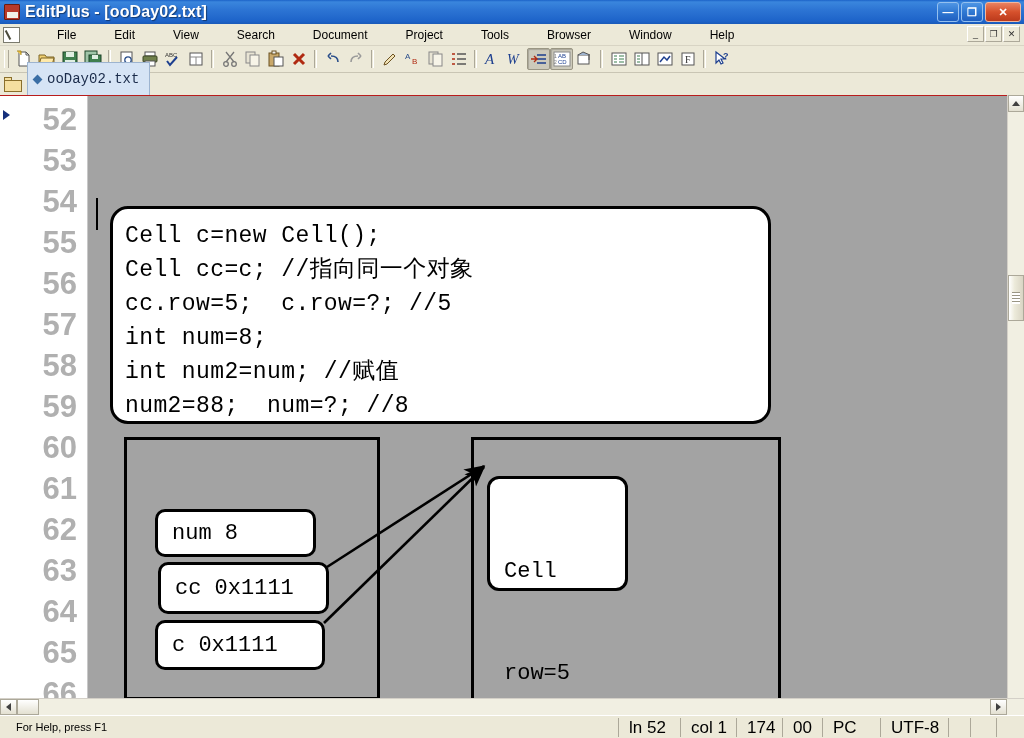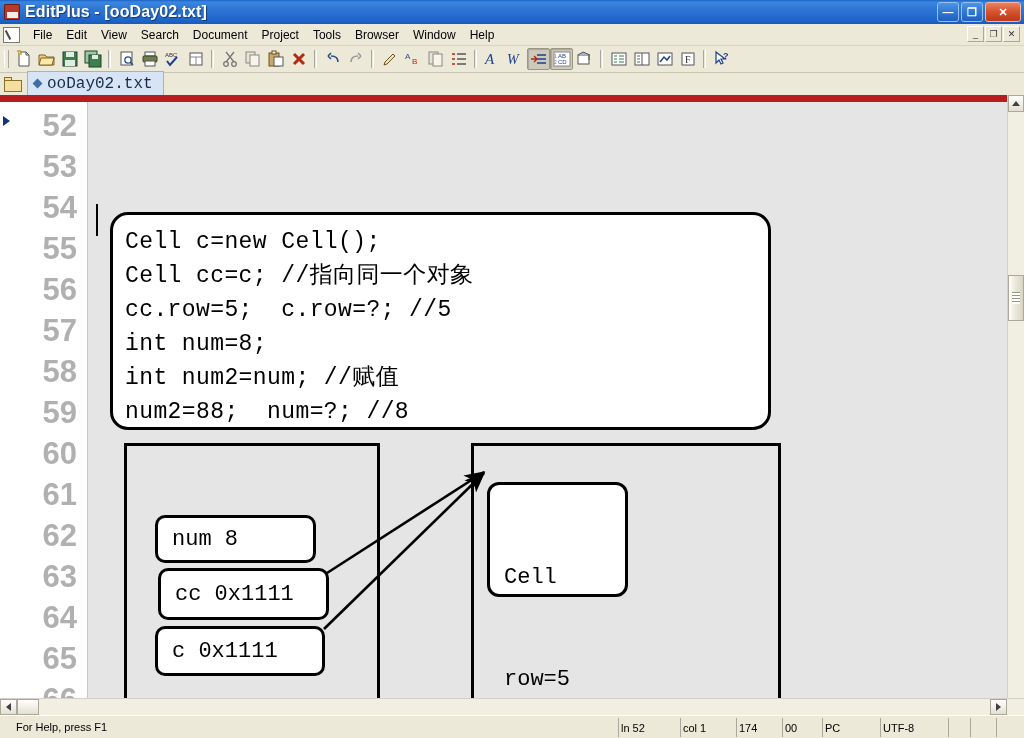--- a/index.html
+++ b/index.html
@@ -108,20 +108,21 @@
     background: #4a4a3a;
     transform: rotate(-28deg);
     transform-origin: center;
   }
   .menu-item {
     font-size: 12px;
     color: #000000;
     padding: 3px 7px;
     cursor: default;
     white-space: nowrap;
+    margin-left: 24px;
   }
 
   .menu-winbtns {
     position: absolute;
     right: 4px; top: 2px;
     display: flex;
     gap: 1px;
   }
   .mw-btn {
     width: 17px; height: 16px;
@@ -203,48 +204,48 @@
   }
   .folder-icon .ftab {
     position: absolute; left: 0; top: 0px;
     width: 8px; height: 4px;
     background: #f5dfa0;
     border: 1px solid #8a6f2c;
     border-bottom: none;
     box-sizing: border-box;
   }
   .doc-tab {
-    height: 24px;
+    height: 33px;
     min-width: 120px;
     background: #d6e4f5;
     border: 1px solid #9db4d0;
     border-bottom: none;
     box-sizing: border-box;
     display: flex;
     align-items: center;
     padding: 0 10px 0 6px;
-    font-size: 16px;
+    font-size: 14px;
     color: #1a2b4a;
     font-family: "Liberation Mono", monospace;
   }
   .doc-tab .diamond {
     width: 7px; height: 7px;
     background: #3a6ea5;
     transform: rotate(45deg);
     margin-right: 6px;
     flex: none;
   }
 
   
   .editor {
     position: absolute;
     left: 0; top: 95px;
     width: 1024px; height: 620px;
-    background: #e5e5e5;
-    border-top: 7px solid #b91c1c;
+    background: #a3a3a3;
+    border-top: 1px solid #b91c1c;
     box-sizing: border-box;
     overflow: hidden;
   }
   .gutter {
     position: absolute;
     left: 0; top: 0;
     width: 88px; height: 620px;
     background: #ffffff;
     border-right: 1px solid #c8c8c8;
     box-sizing: border-box;
@@ -444,24 +445,24 @@
   }
   .status-fields {
     position: absolute;
     right: 2px; top: 2px;
     height: 19px;
     display: flex;
     align-items: stretch;
   }
   .sfield {
     border-left: 1px solid #aca899;
-    padding: 0 2px;
-    display: flex;
-    align-items: center;
-    font-size: 11px;
+    padding: 0 10px;
+    display: flex;
+    align-items: center;
+    font-size: 17px;
     color: #000;
     box-sizing: border-box;
     white-space: nowrap;
   }
 </style>
 </head>
 <body>
 
 <div id="app">
 

